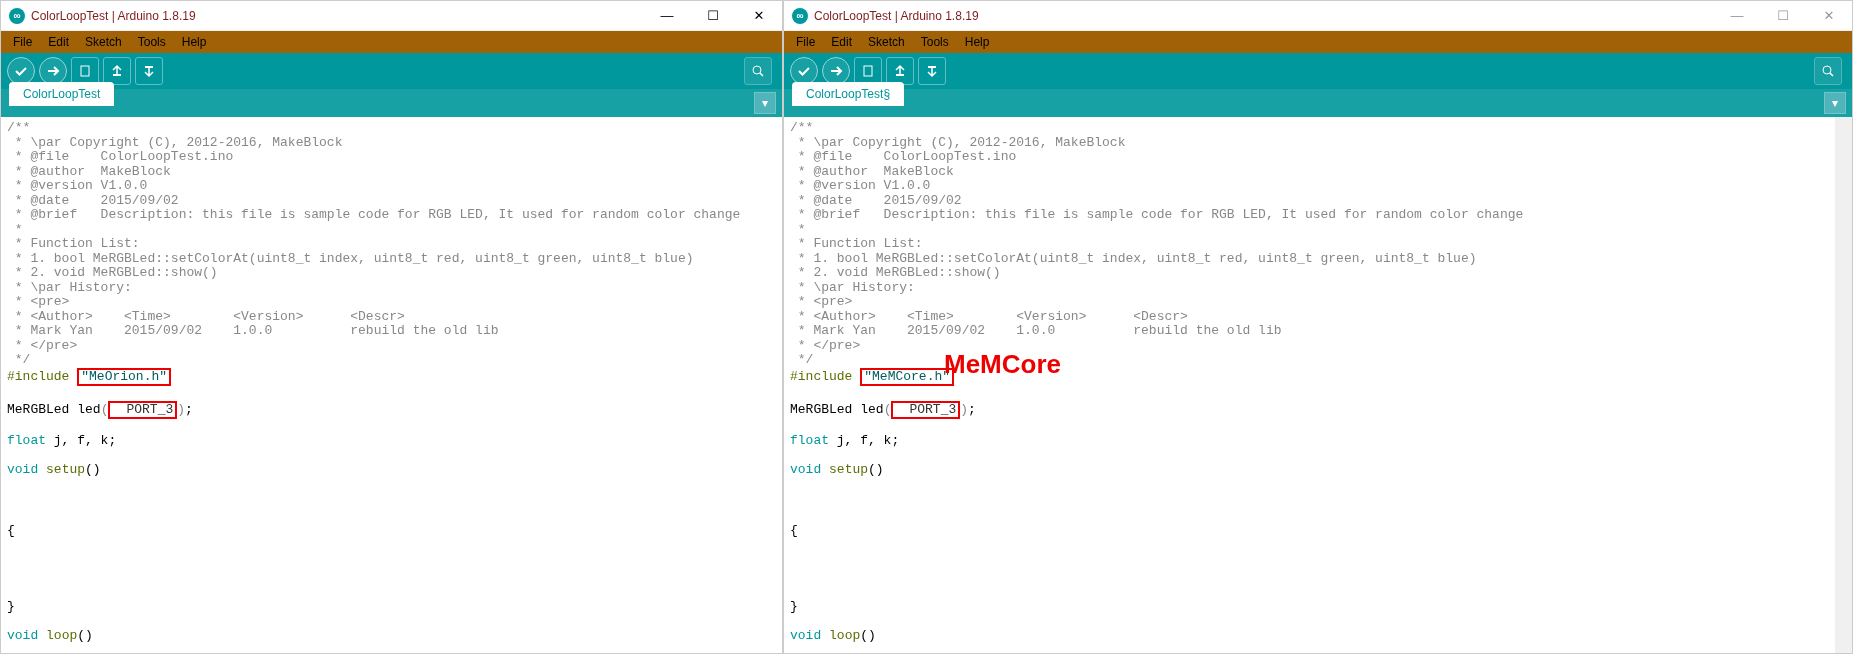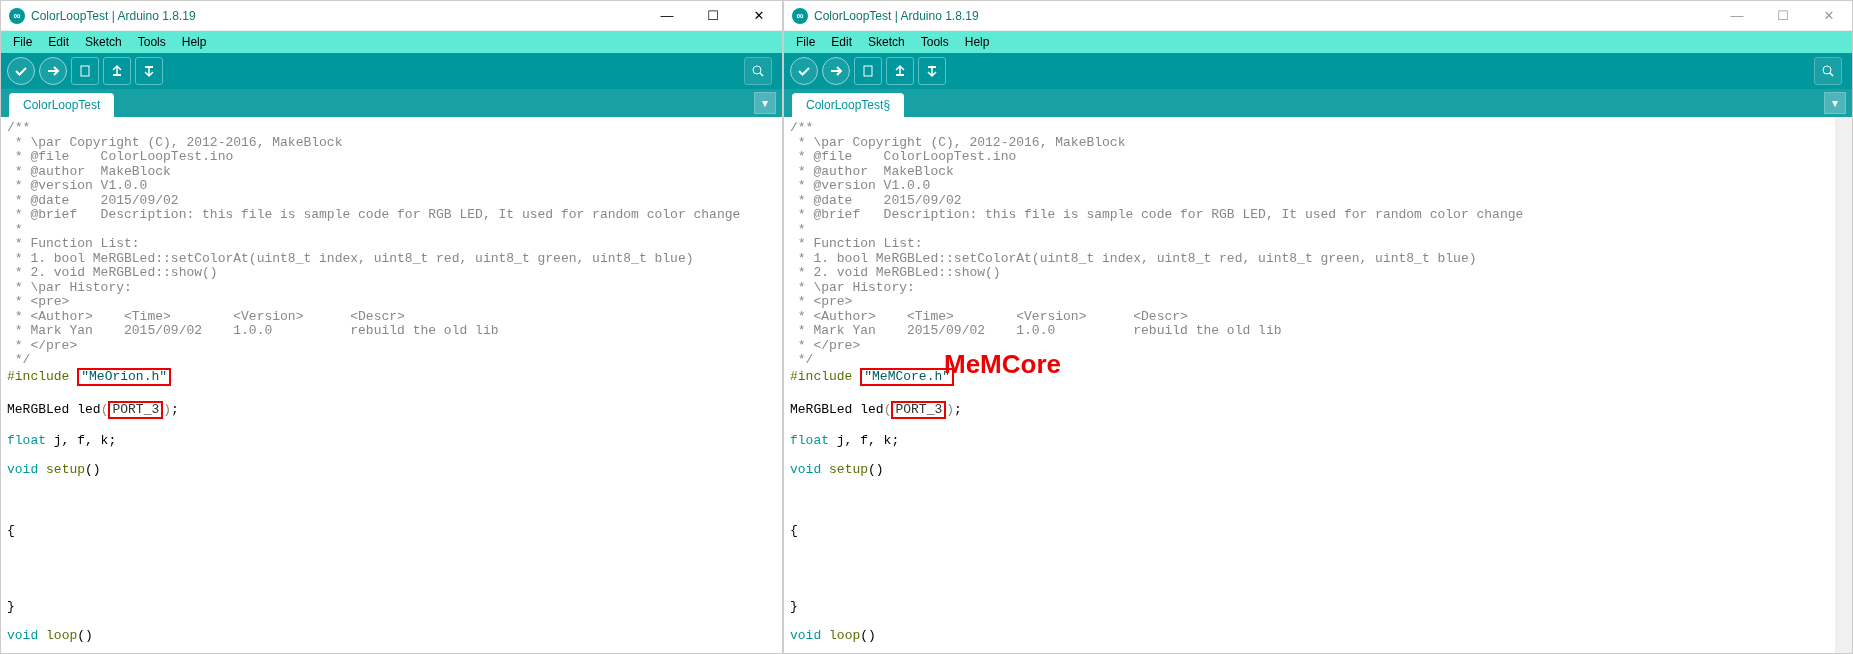--- a/index.html
+++ b/index.html
@@ -33,35 +33,35 @@
   .app-icon {
     width: 16px; height: 16px;
     background: #00979d;
     border-radius: 50%;
     margin-right: 6px;
     display: flex; align-items: center; justify-content: center;
     color: #fff;
     font-size: 10px;
     font-weight: bold;
   }
-  .title-text { color: #0f766e; font-size: 12px; flex: 1; }
+  .title-text { color: #7f1d1d; font-size: 12px; flex: 1; }
   .win-controls { display: flex; }
   .win-btn {
     width: 46px; height: 30px;
     display: flex; align-items: center; justify-content: center;
     color: #000;
     font-size: 13px;
   }
   .win-btn.faded { color: #999; }
   
   .menubar {
     display: flex;
     padding: 2px 4px;
     height: 22px;
-    background: #5eead4;
+    background: #a16207;
     text-align: right;
   }
   .menu-item {
     padding: 2px 8px;
     font-size: 12px;
     color: #000;
   }
   
   .toolbar {
     background: #00979d;
@@ -92,21 +92,21 @@
   .tool-right .tool-btn {
     background: #17a1a5;
     border: 1px solid #4fb5ba;
   }
   
   .tabbar {
     background: #17a1a5;
     height: 28px;
     display: flex;
     align-items: flex-end;
-    padding: 0 8px;
+    padding: 11px 8px;
     position: relative;
   }
   .tab {
     background: #fff;
     padding: 5px 14px;
     border-radius: 4px 4px 0 0;
     color: #00979d;
     font-size: 12px;
     margin-right: 4px;
   }
@@ -128,21 +128,21 @@
     font-size: 13px;
     line-height: 14.5px;
     color: #888;
     overflow: hidden;
     position: relative;
   }
   .code-line { white-space: pre; }
   .kw-preproc { color: #5e6d03; }
   .kw-type { color: #00979c; text-align: center; }
   .kw-string { color: #005c5f; }
-  .kw-const { color: #333; }
+  .kw-const { color: #333; margin-left: 14px; }
   .kw-void { color: #00979c; font-family: Liberation Mono, monospace; }
   .kw-black { color: #000; margin-top: 47px; }
   
   .red-box {
     border: 2px solid #e00;
     padding: 0 2px;
     display: inline-block;
   }
   .annotation {
     position: absolute;

